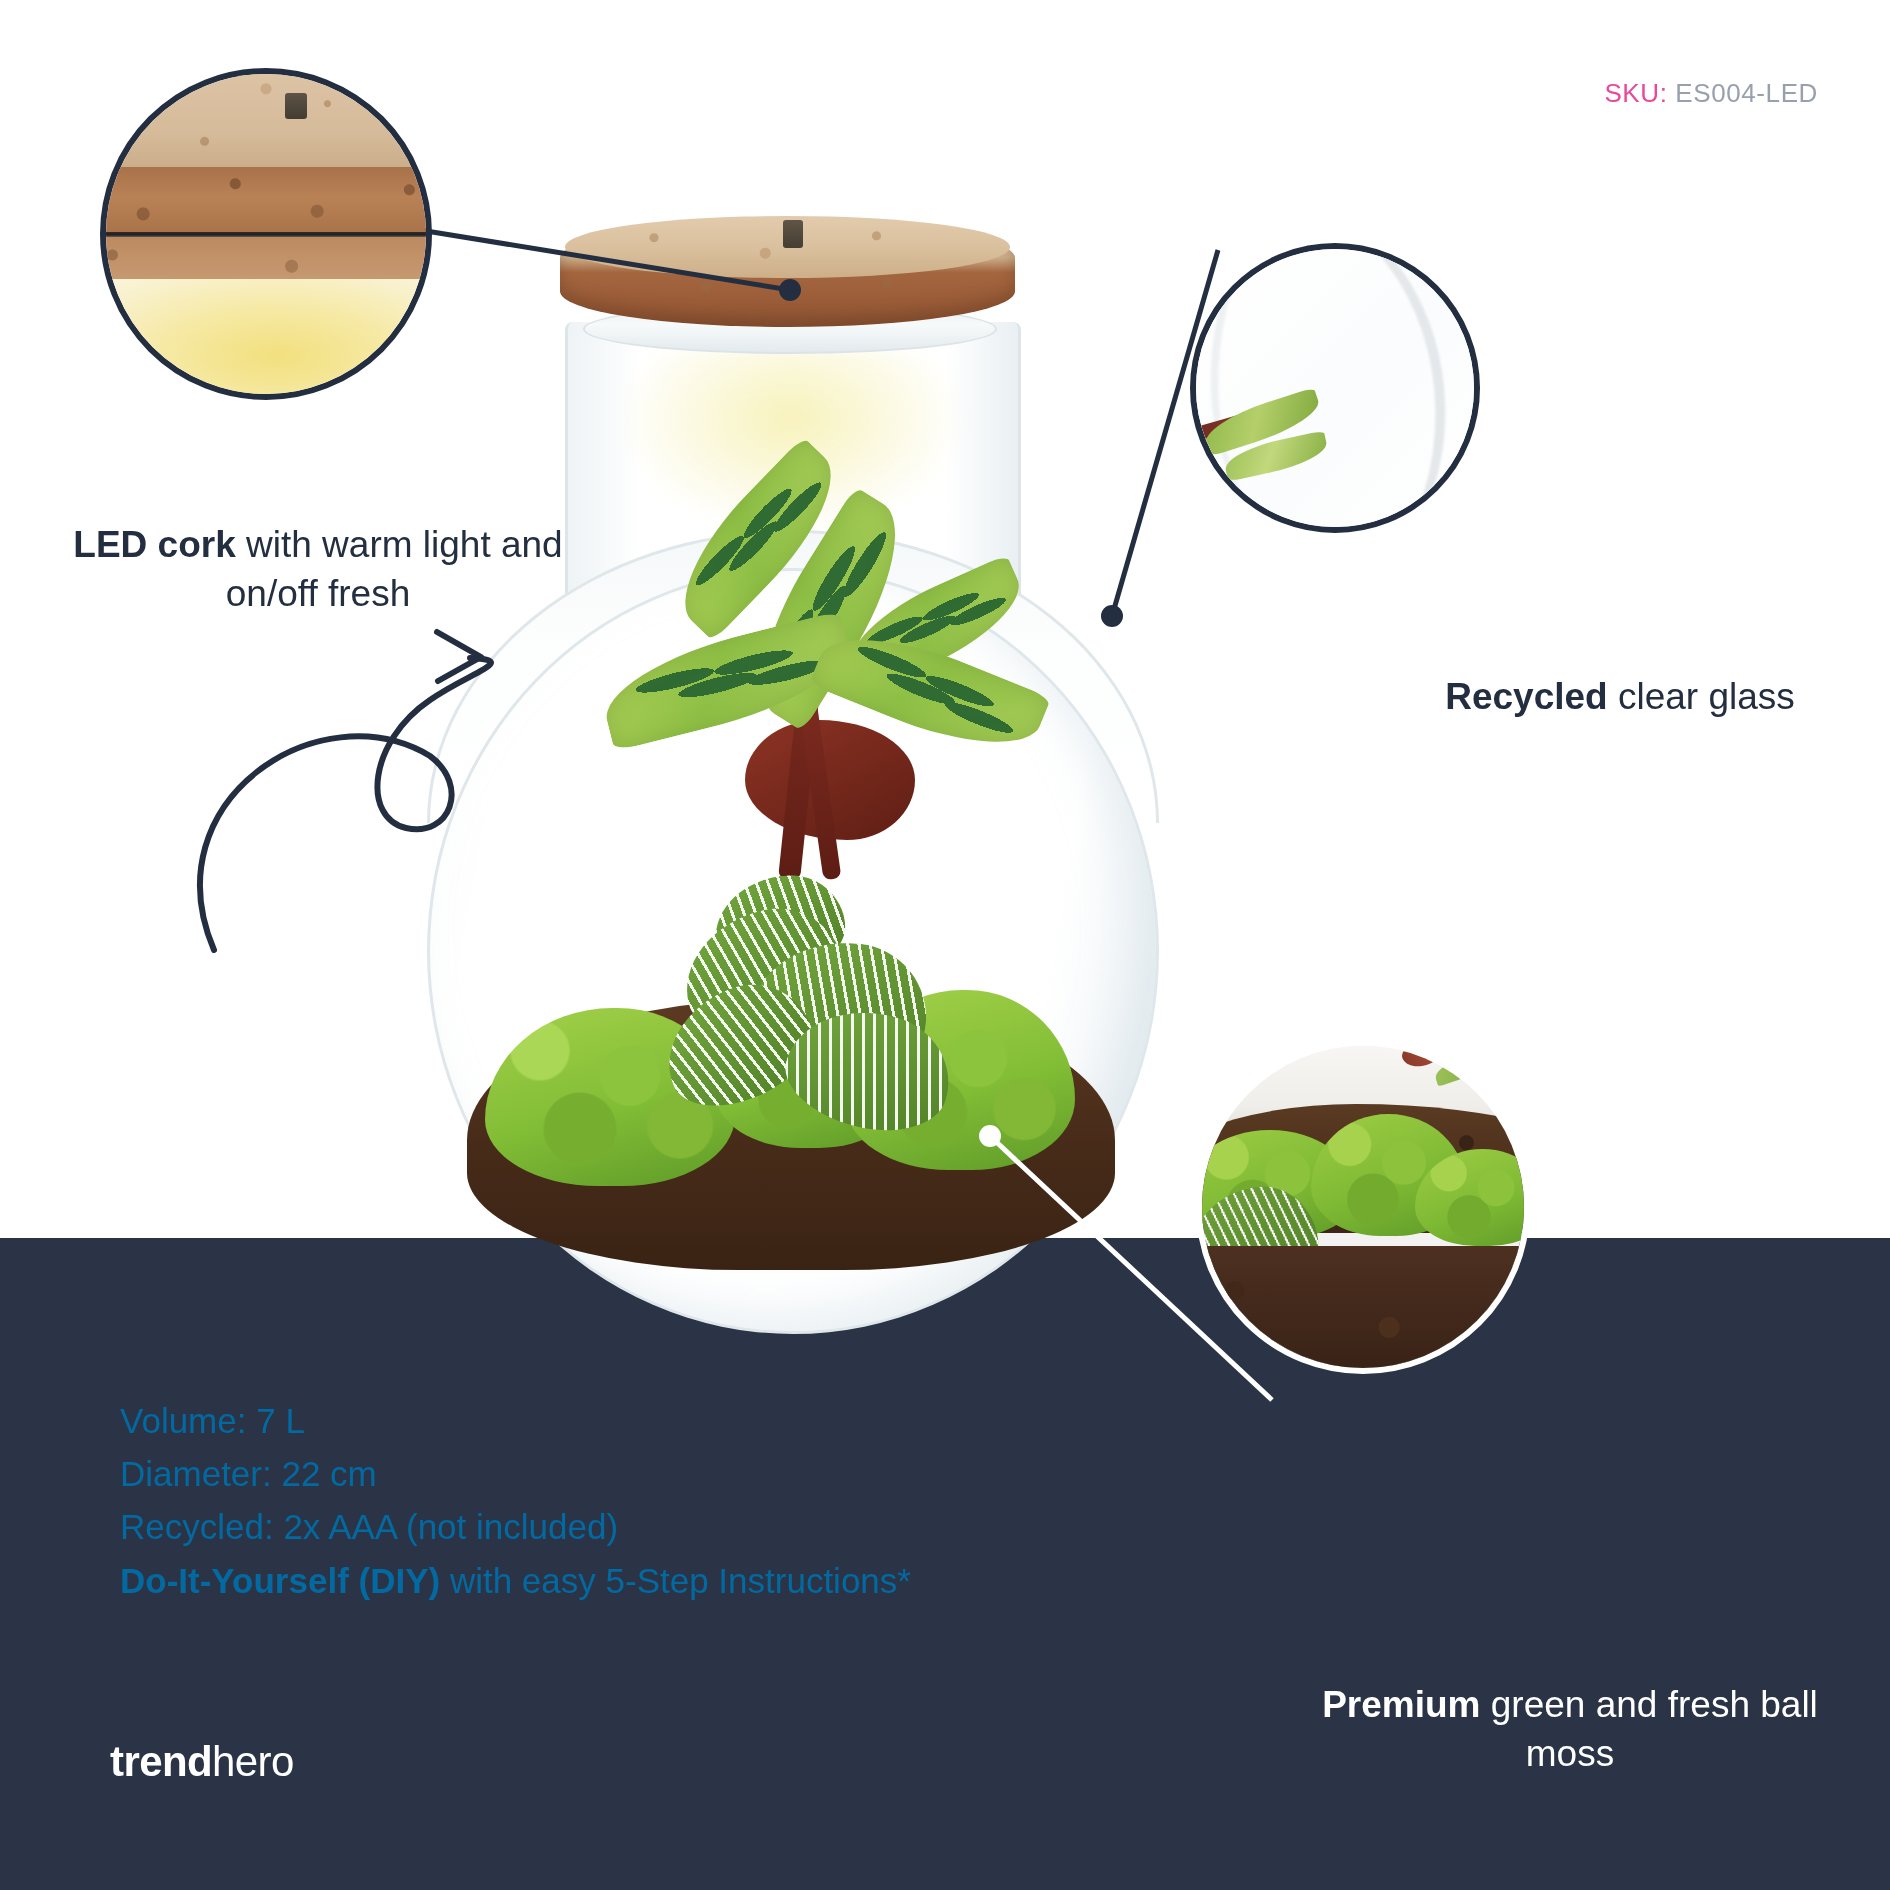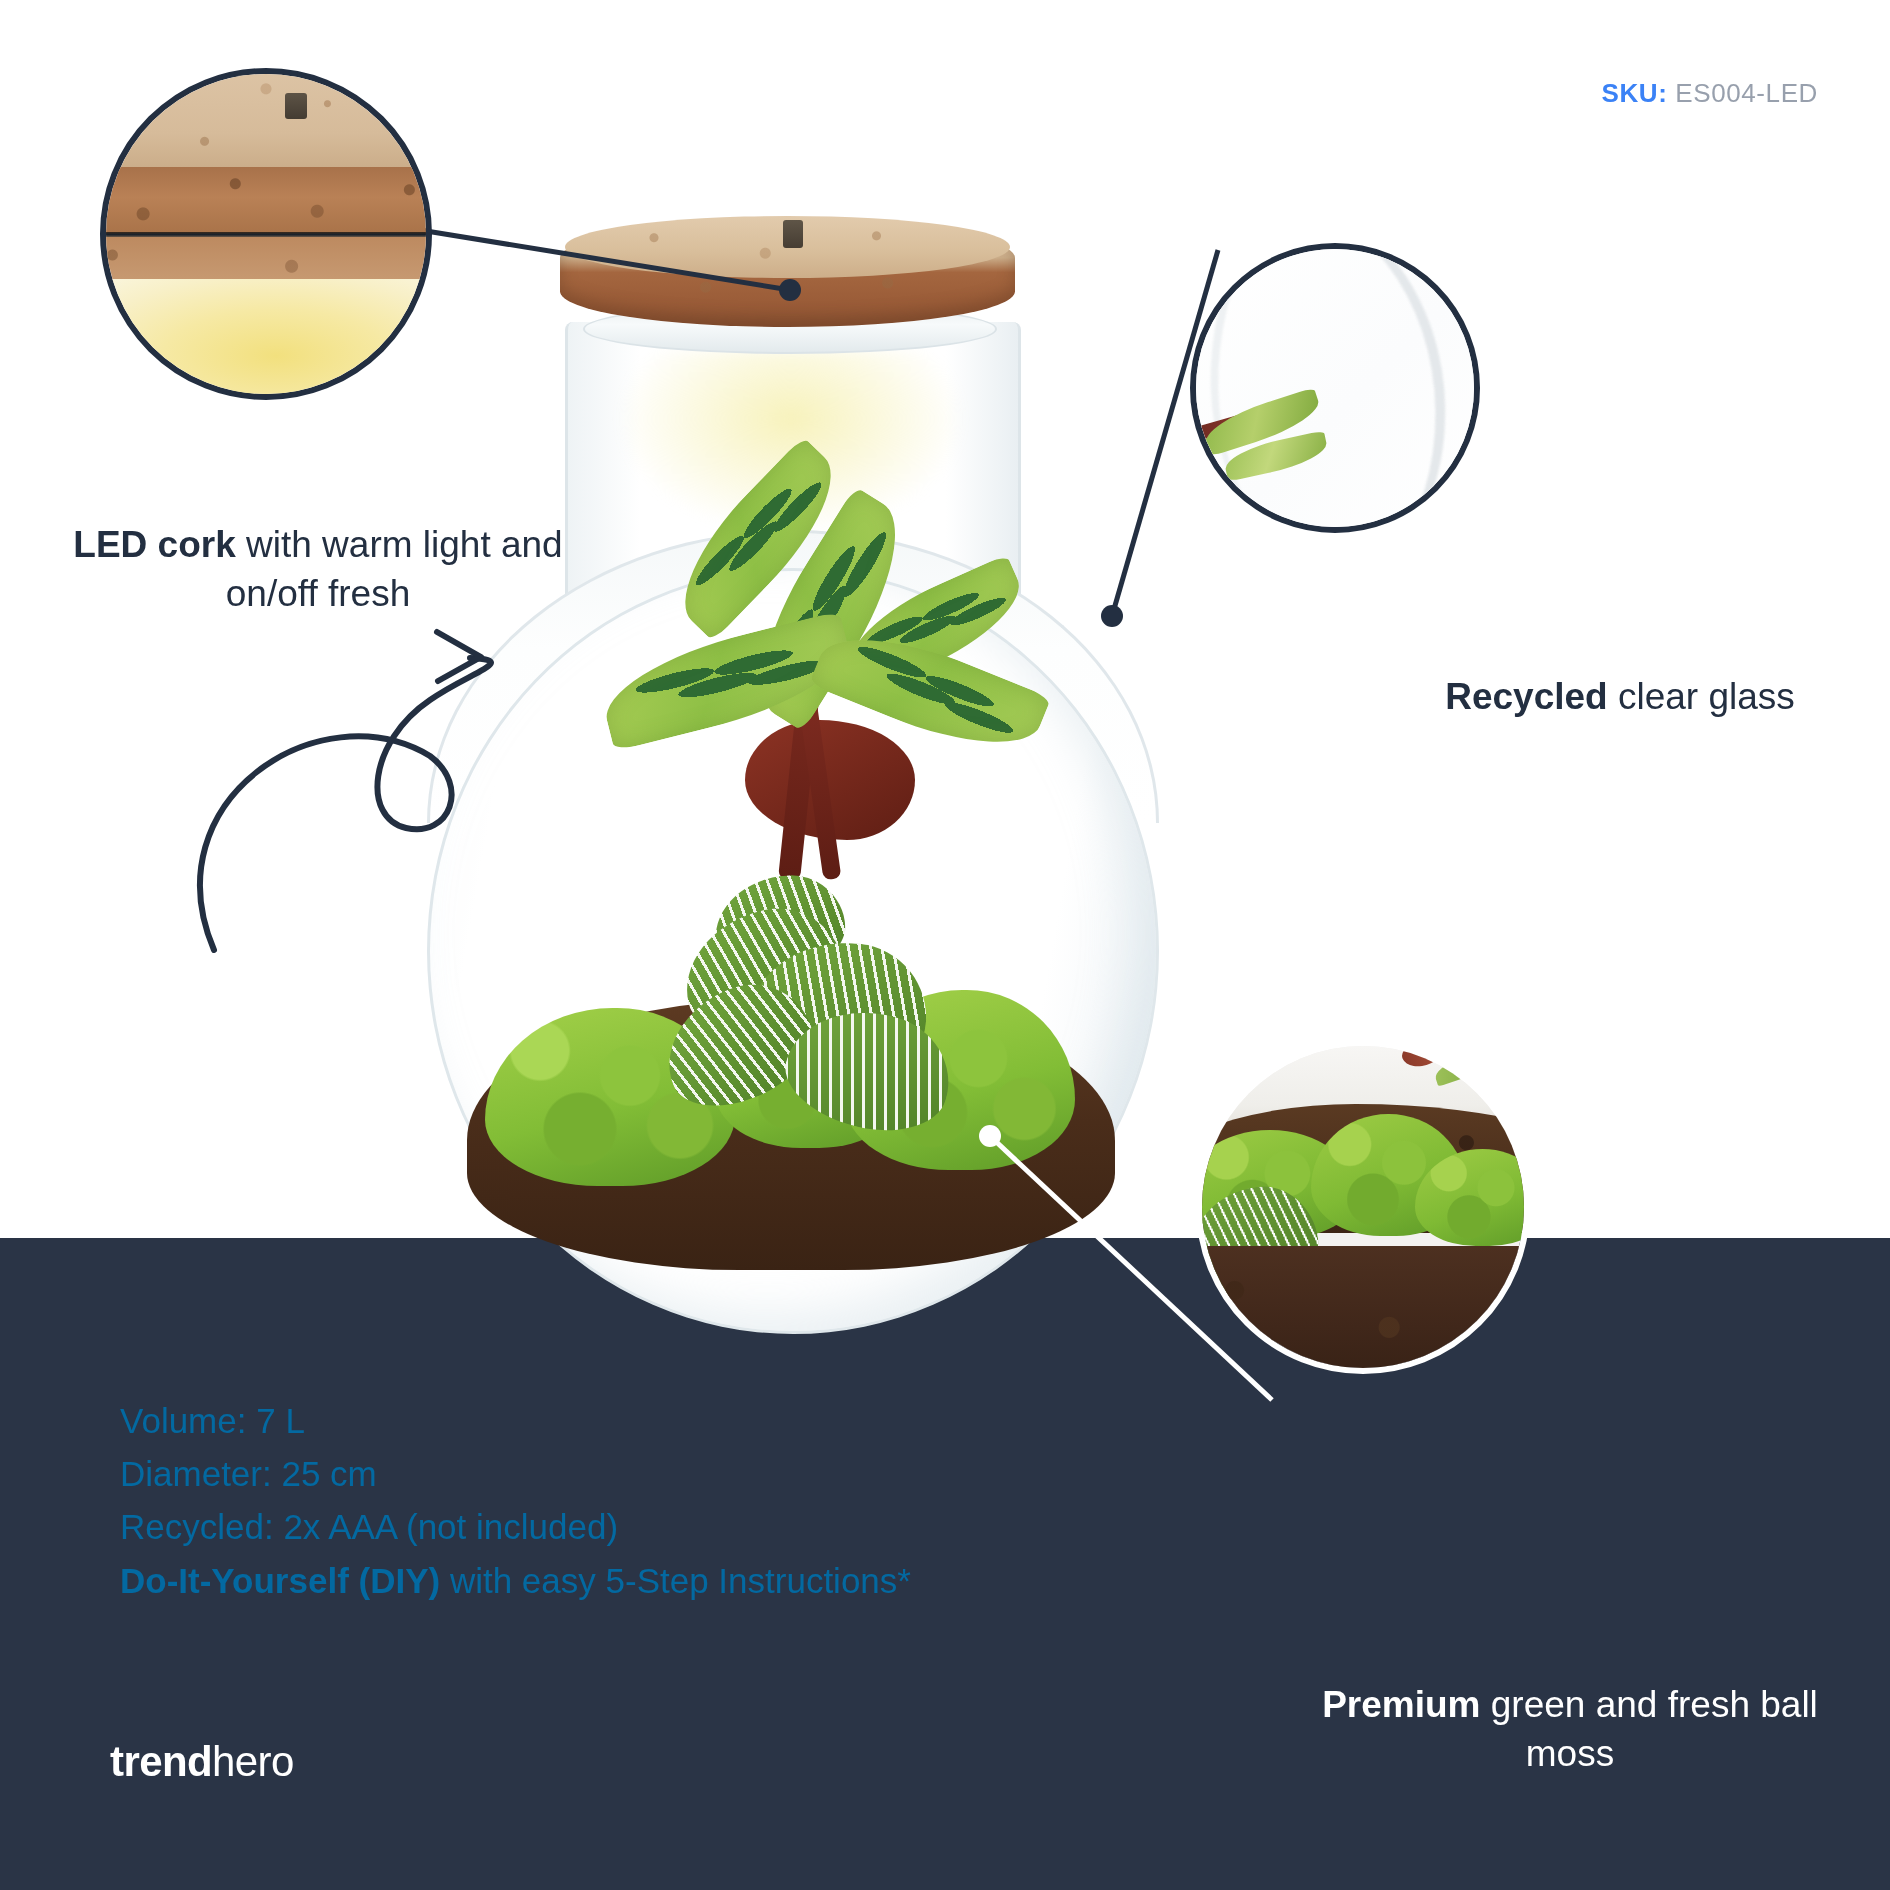--- a/index.html
+++ b/index.html
@@ -39,21 +39,21 @@
 
   
   .sku {
     position: absolute;
     right: 72px; top: 78px;
     font-size: 26px;
     letter-spacing: 0.6px;
     color: #98a0ad;
     white-space: nowrap;
   }
-  .sku b { font-weight: 700; color: #3b82f6; text-align: center; }
+  .sku b { font-weight: 400; color: #ec4899; text-align: center; }
 
   
   .callout-circle {
     position: absolute;
     border-radius: 50%;
     overflow: hidden;
     box-sizing: border-box;
   }
   .callout-circle.dark { border: 6px solid #232f41; }
   .callout-circle.light { border: 6px solid #ffffff; }
@@ -506,21 +506,21 @@
     <b>Recycled</b><span> clear glass</span>
   </div>
 
 
   <div class="callout-text on-navy" id="text-moss">
     <b>Premium</b><span> green and fresh ball moss</span>
   </div>
 
   <div class="specs">
     <div>Volume: 7 L</div>
-    <div>Diameter: 25 cm</div>
+    <div>Diameter: 22 cm</div>
     <div>Recycled: 2x AAA (not included)</div>
     <div>
       <span class="diy">Do-It-Yourself (DIY)</span><span class="diy-rest"> with easy 5-Step Instructions*</span>
     </div>
   </div>
 
   <div class="logo">
     <span class="bold">trend</span><span class="light">hero</span>
   </div>
 

